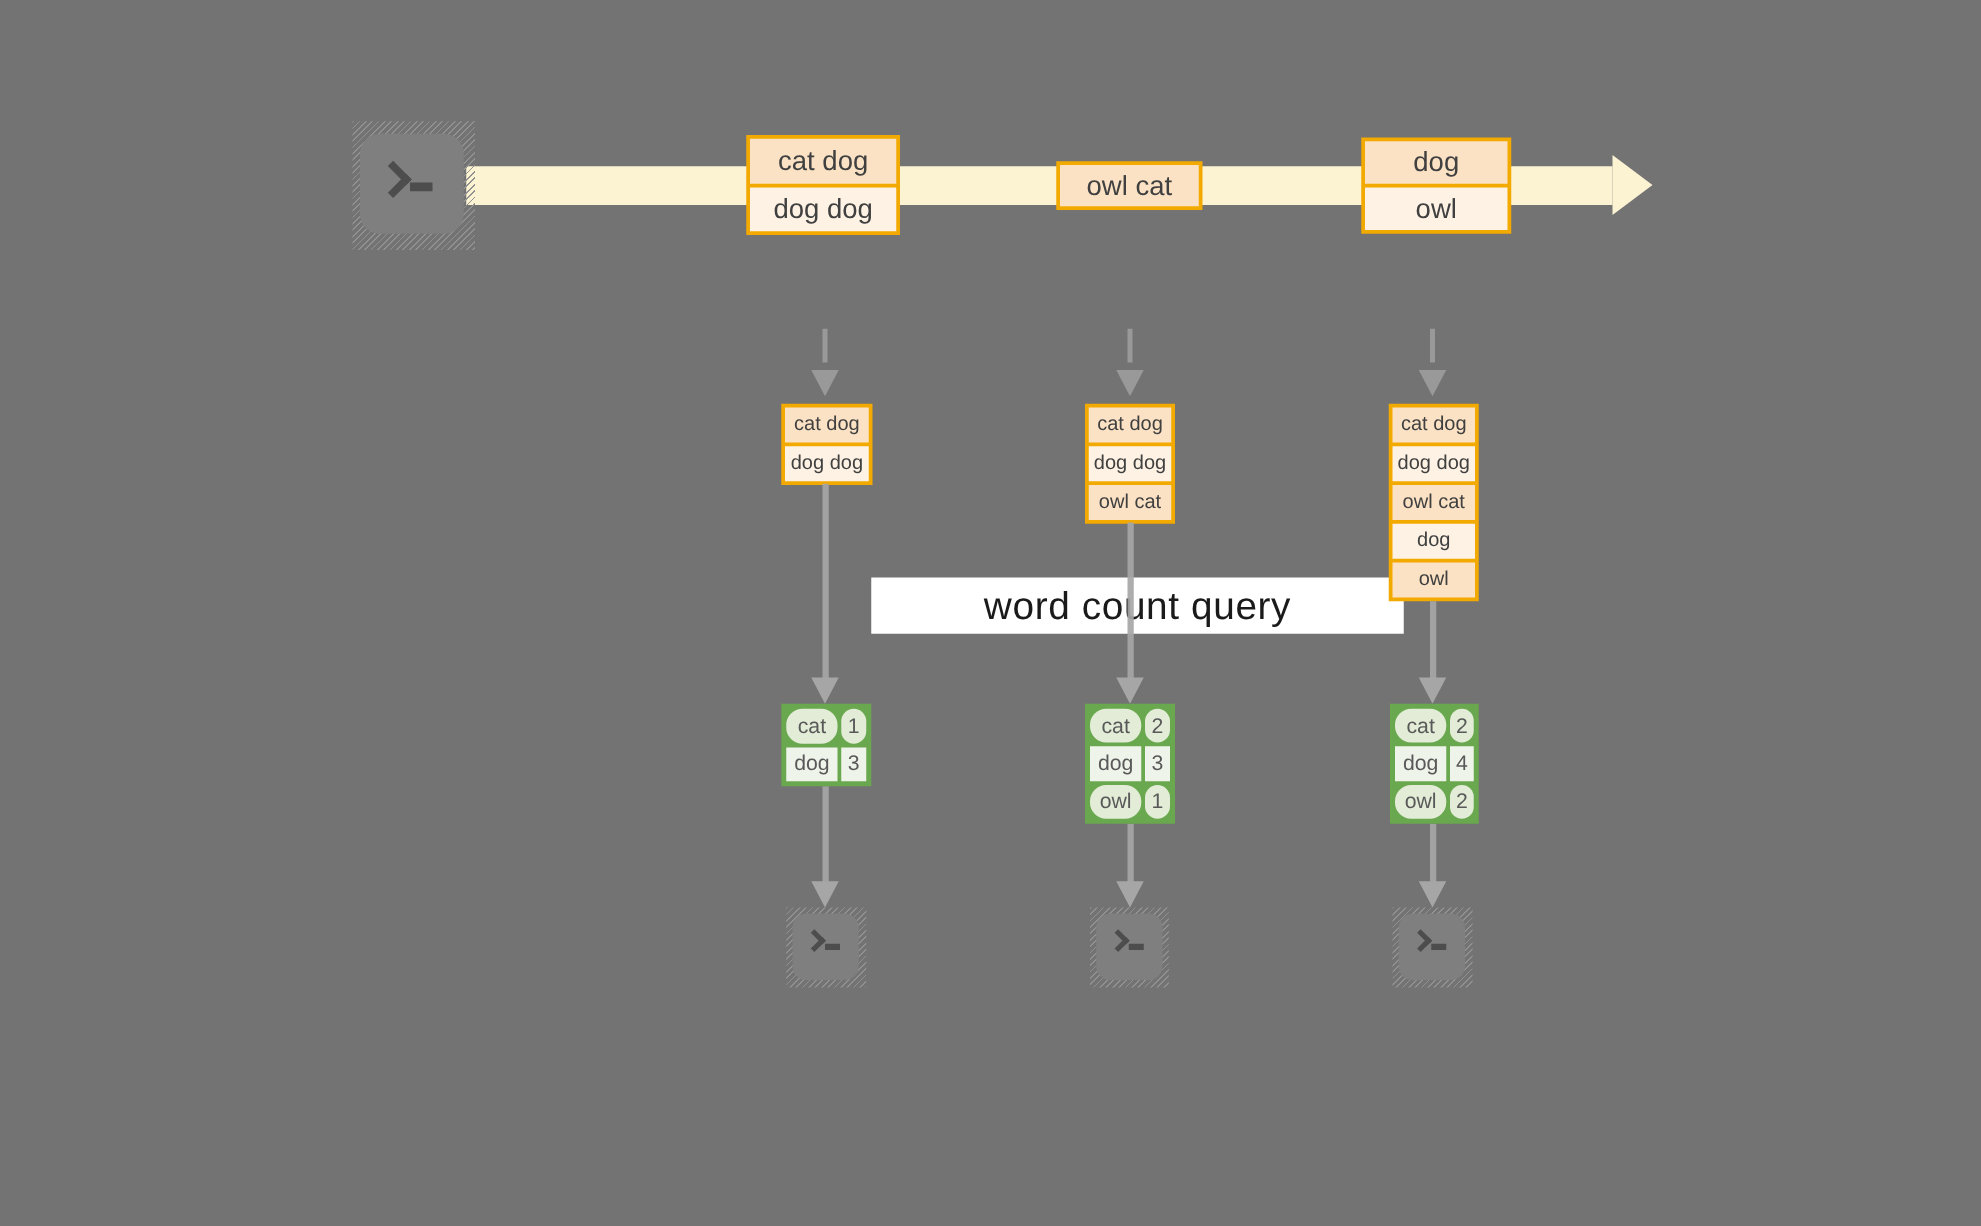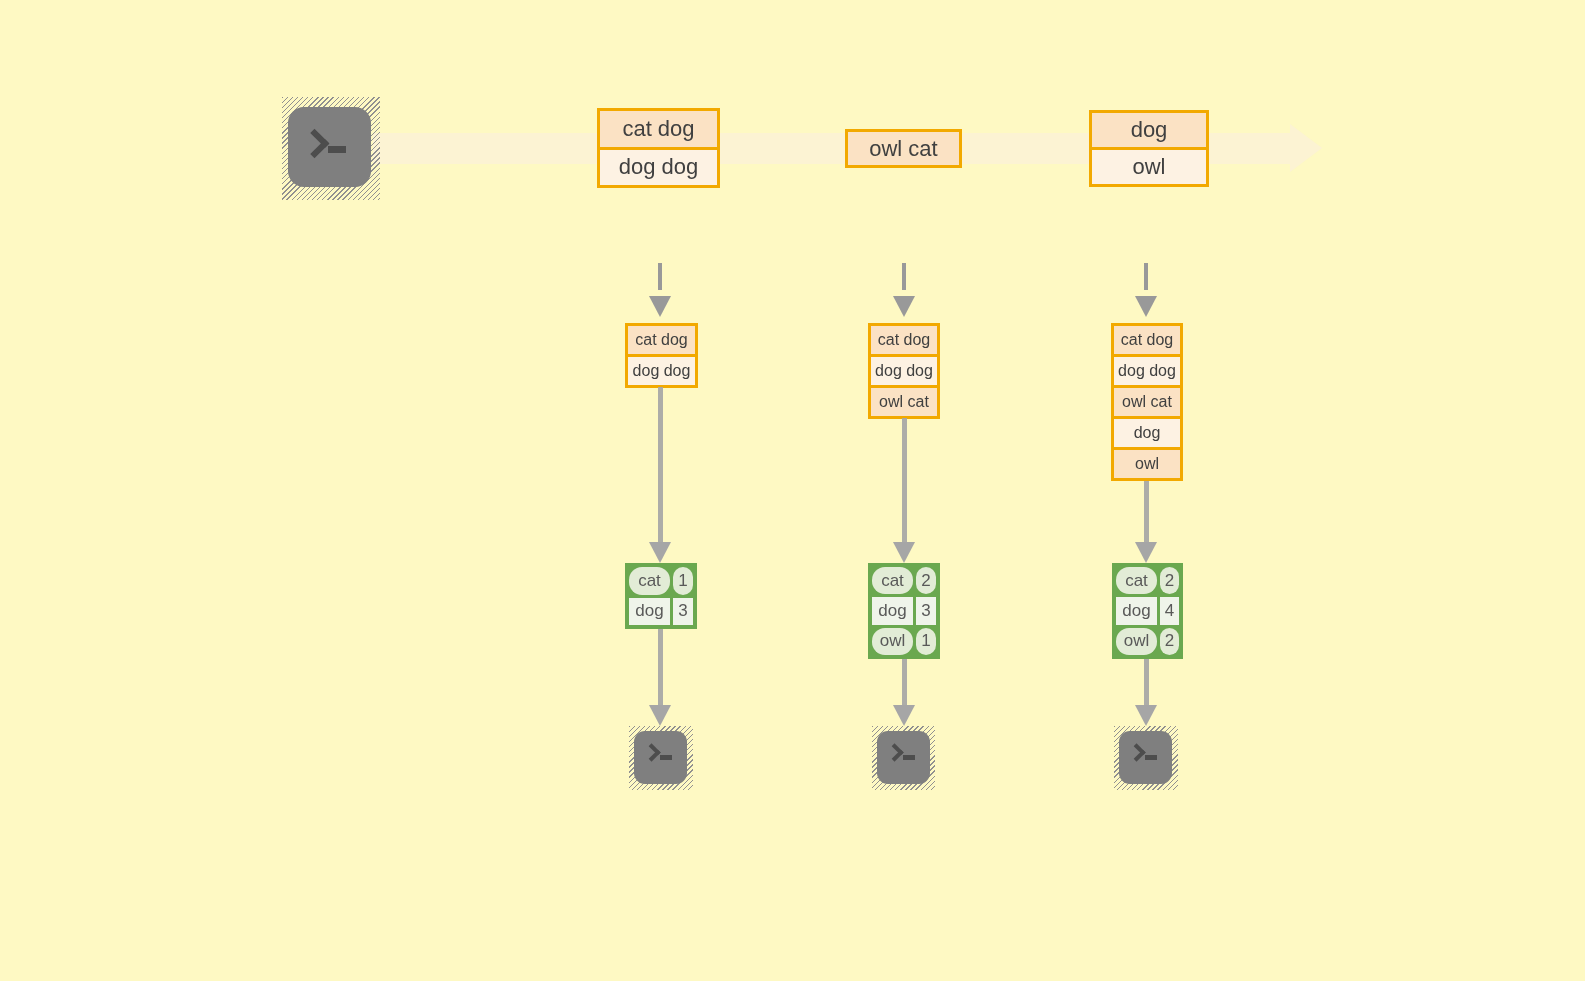--- a/index.html
+++ b/index.html
@@ -1,16 +1,16 @@
 <!DOCTYPE html>
 <html><head>
 <meta charset="utf-8">
 <style>
   html,body{margin:0;padding:0;background:#000;}
-  #canvas{position:relative;width:1585px;height:981px;background:#fef9c3;overflow:hidden;
+  #canvas{position:relative;width:1585px;height:981px;background:#737373;overflow:hidden;
           font-family:"Liberation Sans",sans-serif;}
 
   
   .band{position:absolute;left:373px;top:133px;width:917px;height:31px;background:#FCF3D3;z-index:1;}
   .band-head{position:absolute;left:1290px;top:124px;width:0;height:0;z-index:1;
              border-top:24px solid transparent;border-bottom:24px solid transparent;
              border-left:32px solid #FCF3D3;}
 
   
   .event-box{position:absolute;background:#F2A900;padding:3px;box-sizing:border-box;
@@ -87,20 +87,23 @@
     <div class="event-row fill-b">owl</div>
   </div>
 
   <div class="dseg" style="left:658px;top:263px;"></div>
   <div class="dhead" style="left:649px;top:296px;"></div>
   <div class="dseg" style="left:902px;top:263px;"></div>
   <div class="dhead" style="left:893px;top:296px;"></div>
   <div class="dseg" style="left:1144px;top:263px;"></div>
   <div class="dhead" style="left:1135px;top:296px;"></div>
 
+  <div class="query-box">
+    <span>word count query</span>
+  </div>
 
   <div class="event-box small" style="left:625px;top:323px;width:73px;height:65px;">
     <div class="event-row fill-a">cat dog</div>
     <div class="event-row fill-b">dog dog</div>
   </div>
   <div class="event-box small" style="left:868px;top:323px;width:72px;height:96px;">
     <div class="event-row fill-a">cat dog</div>
     <div class="event-row fill-b">dog dog</div>
     <div class="event-row fill-a">owl cat</div>
   </div>

